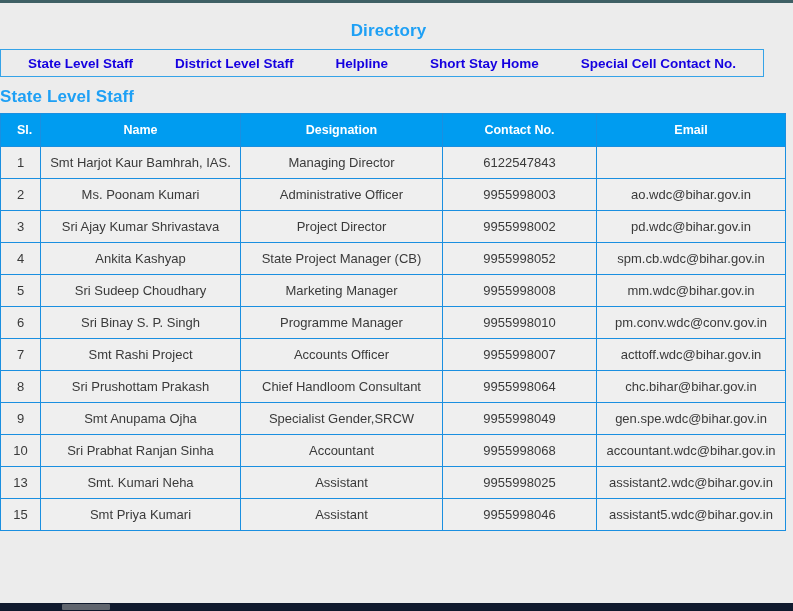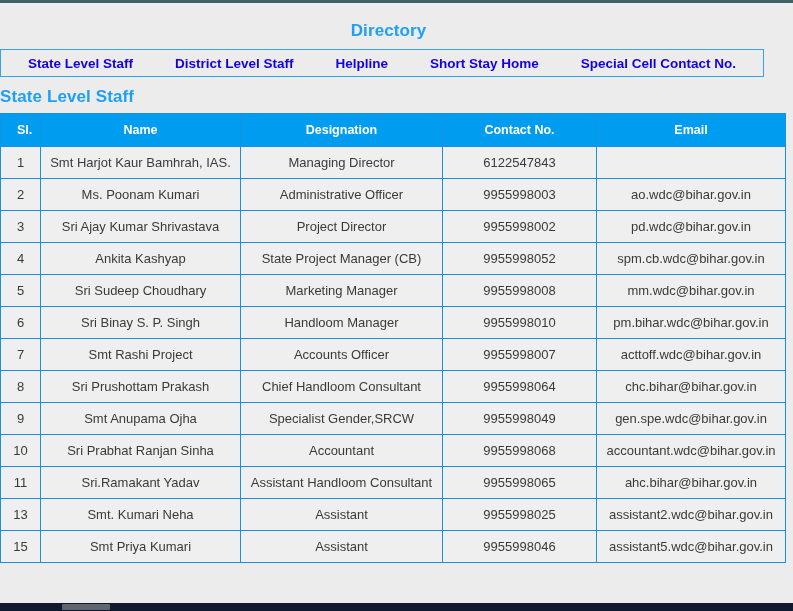--- a/index.html
+++ b/index.html
@@ -211,23 +211,23 @@
           <tr>
             <td>5</td>
             <td>Sri Sudeep Choudhary</td>
             <td>Marketing Manager</td>
             <td>9955998008</td>
             <td>mm.wdc@bihar.gov.in</td>
           </tr>
           <tr>
             <td>6</td>
             <td>Sri Binay S. P. Singh</td>
-            <td>Handloom Manager</td>
+            <td>Programme Manager</td>
             <td>9955998010</td>
-            <td>pm.bihar.wdc@bihar.gov.in</td>
+            <td>pm.conv.wdc@conv.gov.in</td>
           </tr>
           <tr>
             <td>7</td>
             <td>Smt Rashi Project</td>
             <td>Accounts Officer</td>
             <td>9955998007</td>
             <td>acttoff.wdc@bihar.gov.in</td>
           </tr>
           <tr>
             <td>8</td>
@@ -244,27 +244,20 @@
             <td>gen.spe.wdc@bihar.gov.in</td>
           </tr>
           <tr>
             <td>10</td>
             <td>Sri Prabhat Ranjan Sinha</td>
             <td>Accountant</td>
             <td>9955998068</td>
             <td>accountant.wdc@bihar.gov.in</td>
           </tr>
           <tr>
-            <td>11</td>
-            <td>Sri.Ramakant Yadav</td>
-            <td>Assistant Handloom Consultant</td>
-            <td>9955998065</td>
-            <td>ahc.bihar@bihar.gov.in</td>
-          </tr>
-          <tr>
             <td>13</td>
             <td>Smt. Kumari Neha</td>
             <td>Assistant</td>
             <td>9955998025</td>
             <td>assistant2.wdc@bihar.gov.in</td>
           </tr>
           <tr>
             <td>15</td>
             <td>Smt Priya Kumari</td>
             <td>Assistant</td>

